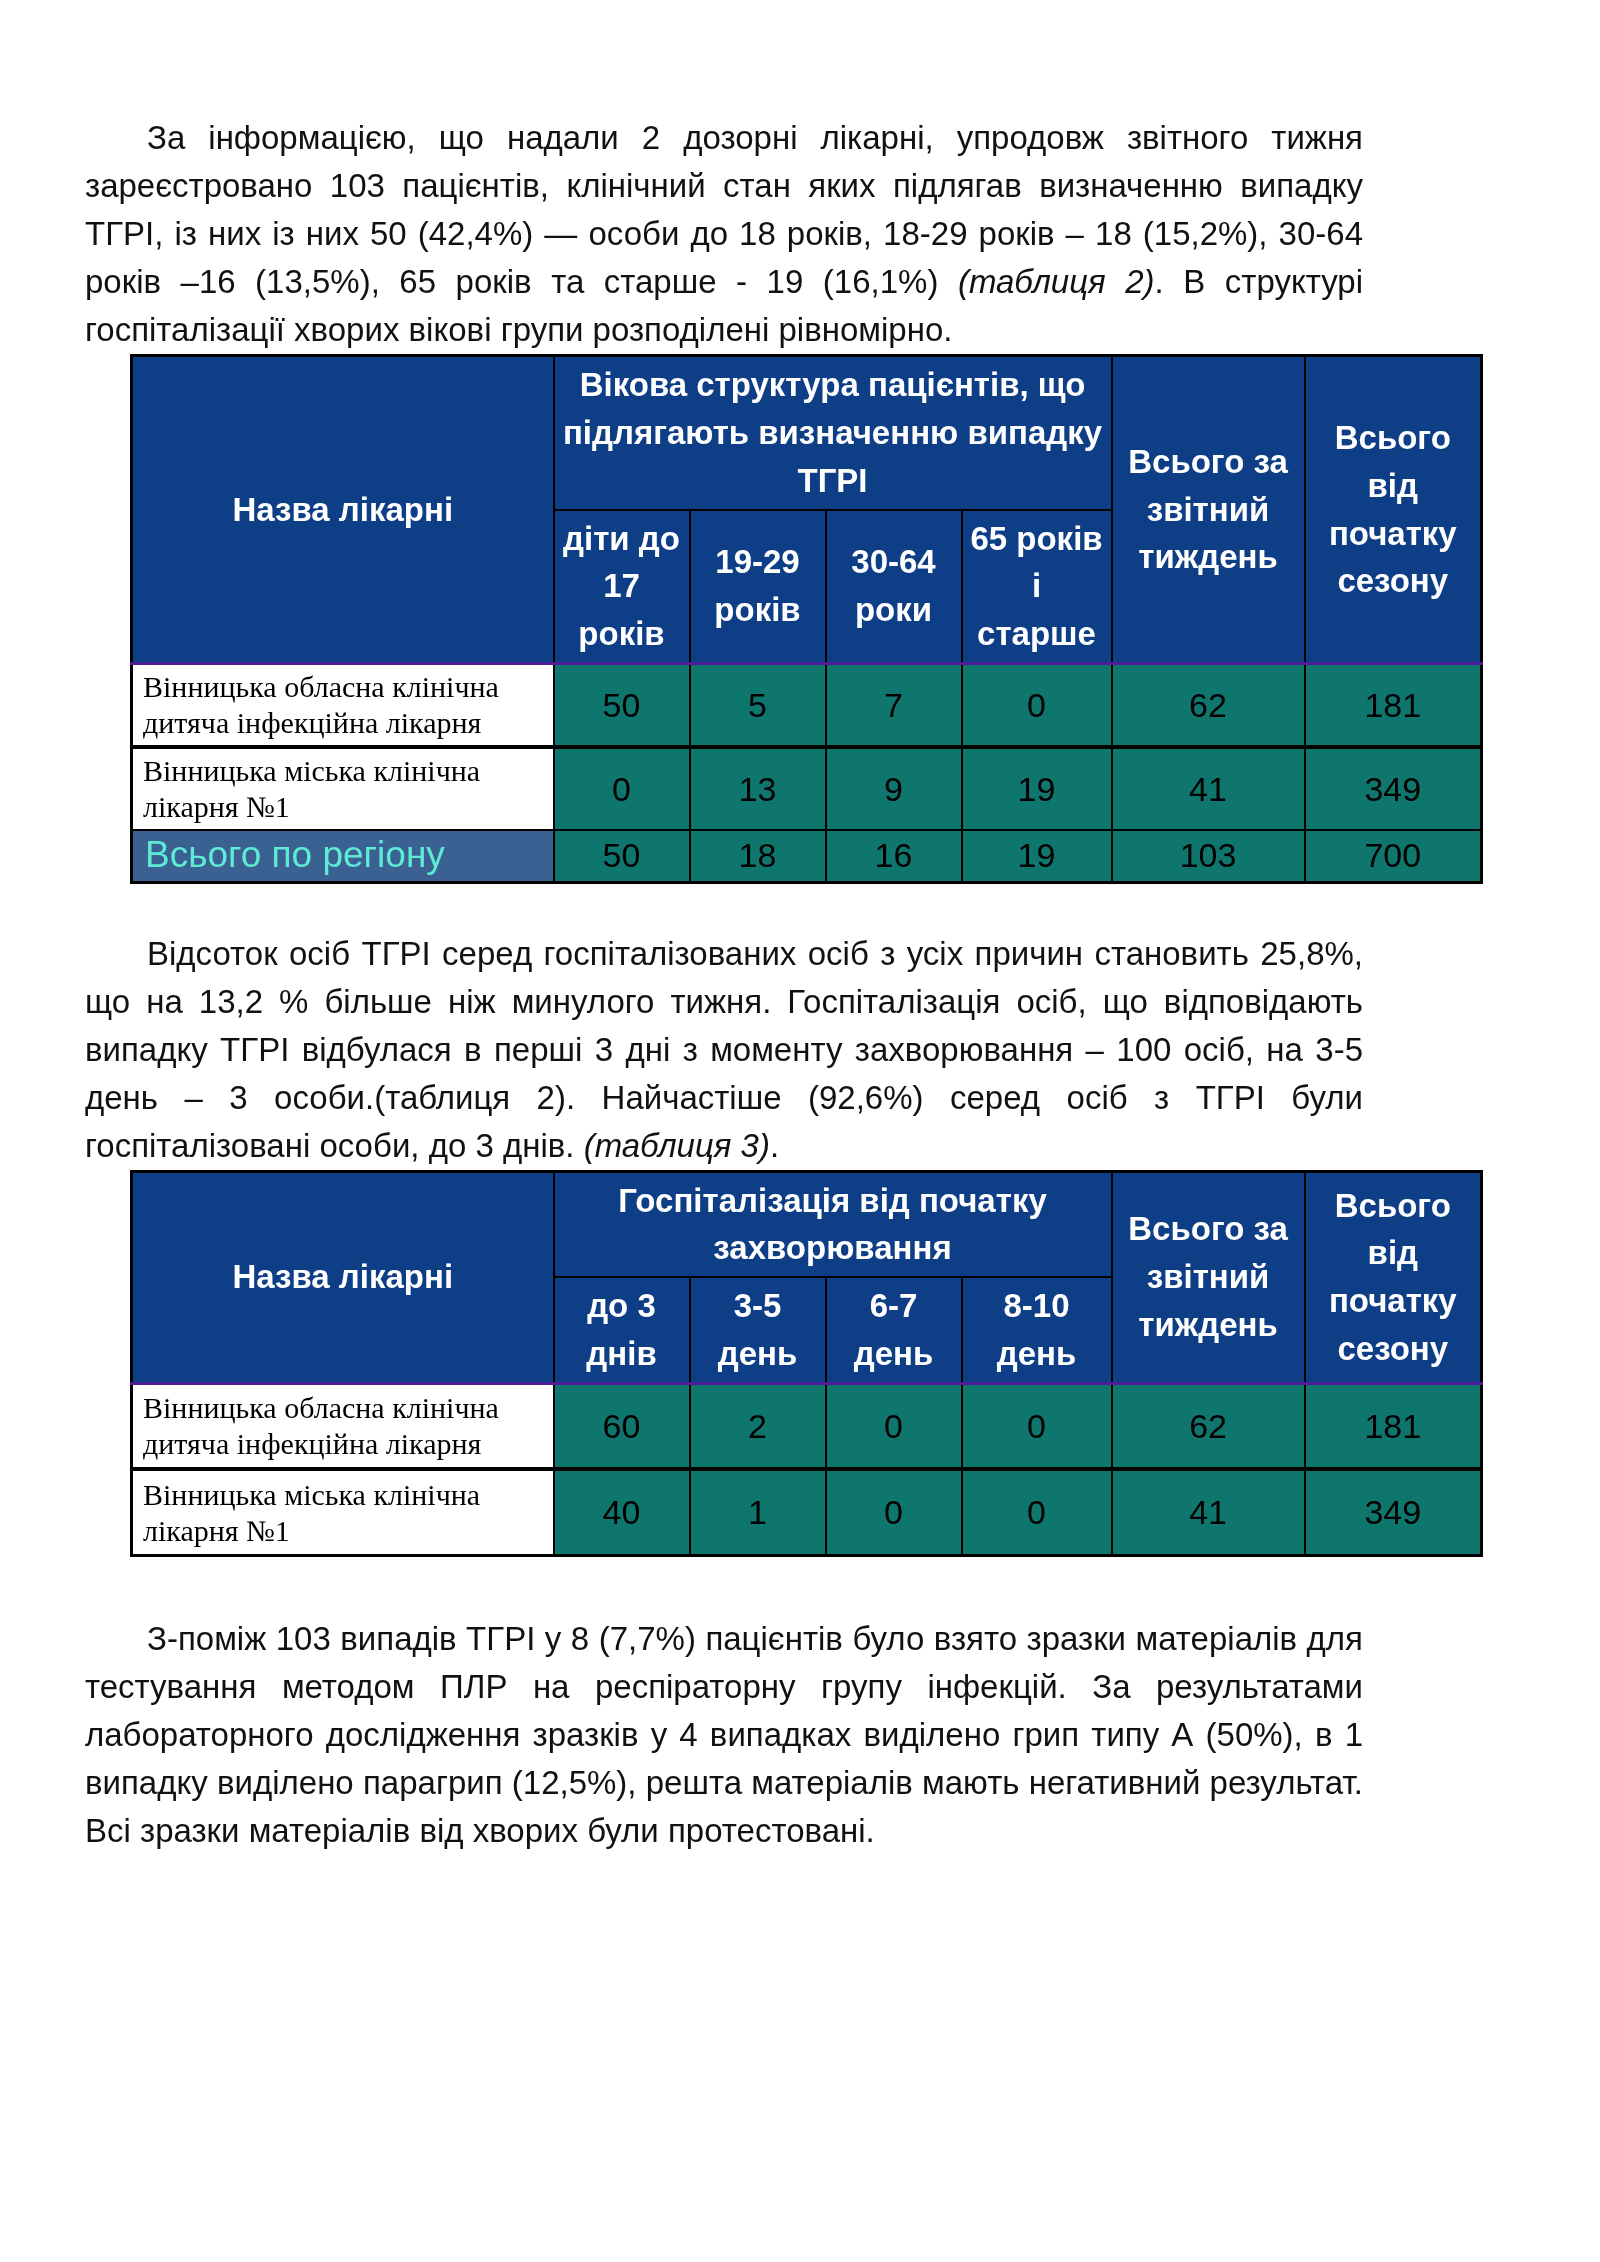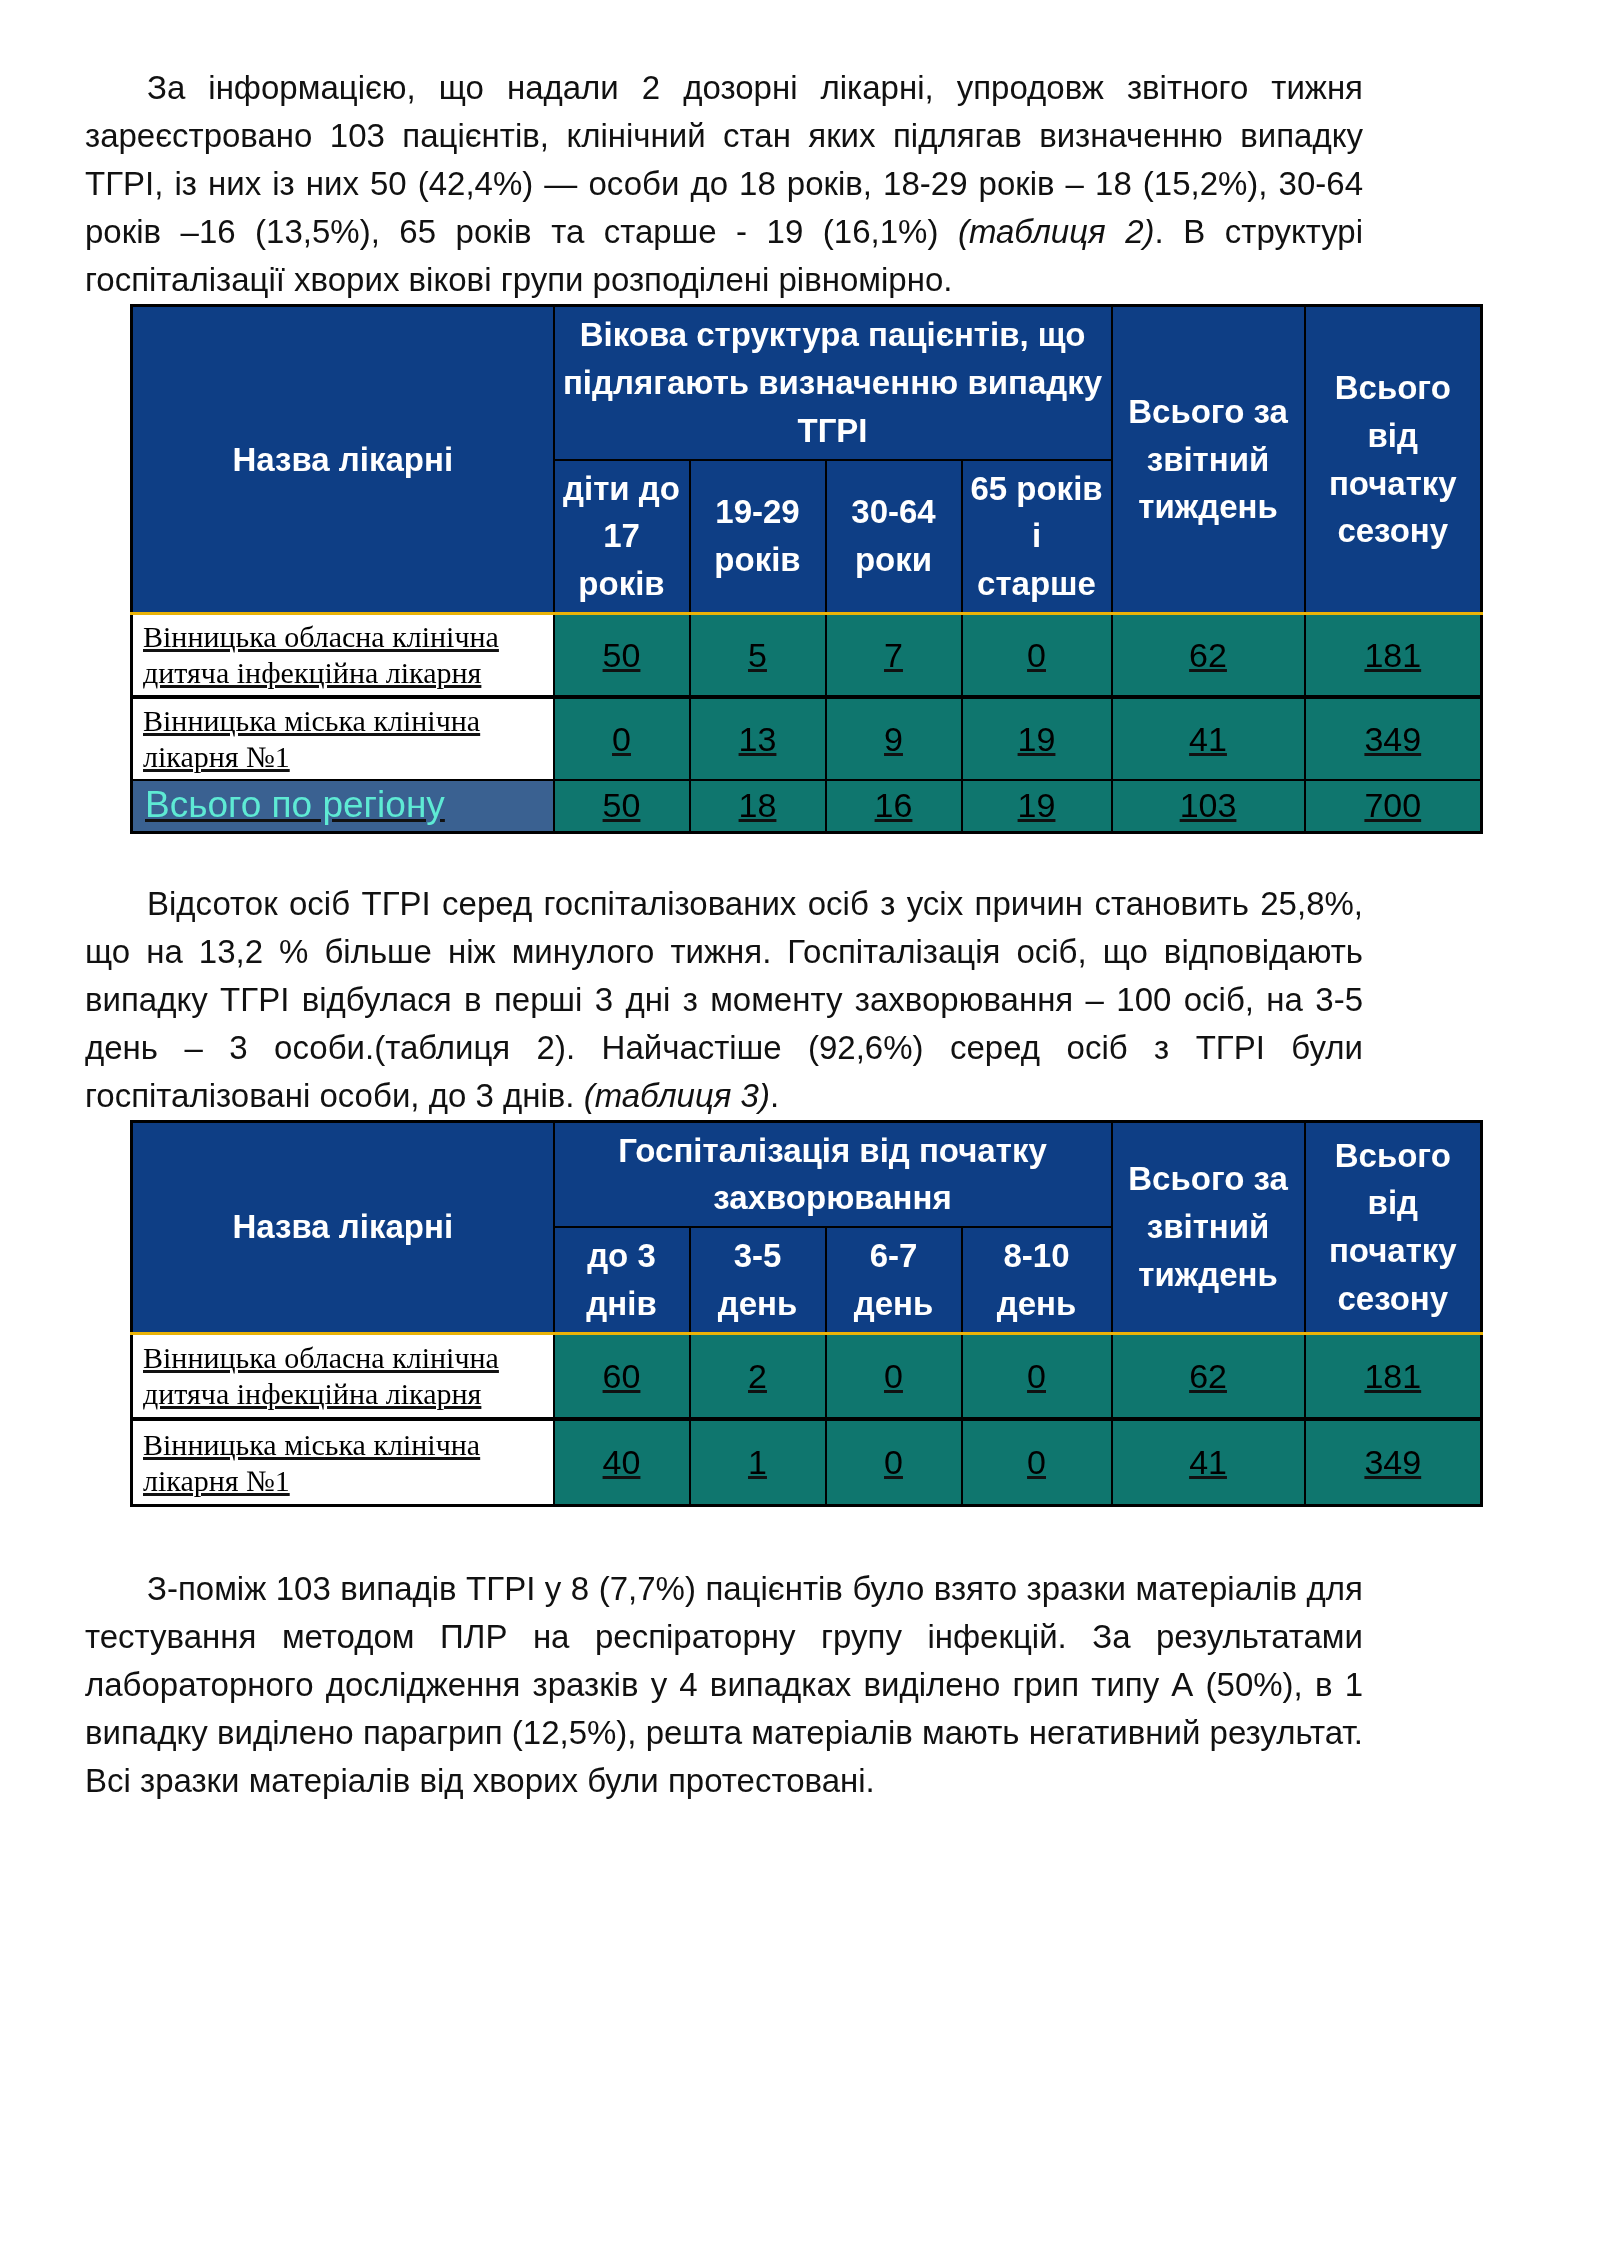--- a/index.html
+++ b/index.html
@@ -11,21 +11,21 @@
     width: 1600px;
     height: 2262px;
     overflow: hidden;
     font-family: "Liberation Sans", "DejaVu Sans", sans-serif;
     color: #111111;
   }
   .page {
     box-sizing: border-box;
     width: 1448px;
     height: 2262px;
-    padding: 64px 85px 60px 85px;
+    padding: 114px 85px 60px 85px;
     background: #ffffff;
   }
   .body-text {
     margin: 0;
     font-size: 33px;
     line-height: 48px;
     text-align: justify;
     text-indent: 62px;
     color: #111111;
   }
@@ -58,22 +58,21 @@
     background: #0E3E85;
     color: #ffffff;
     font-weight: 700;
     font-size: 33px;
     line-height: 1.45;
     text-align: center;
     vertical-align: middle;
     padding: 4px 6px;
   }
   table.data-table tbody {
-    border-top: 3px solid #eab308;
-    text-decoration: underline;
+    border-top: 3px solid #4c1d95;
   }
   tr.thick-bottom td { border-bottom: 4px solid #000000; }
   td.hospital-name {
     font-family: "Liberation Serif", "DejaVu Serif", serif;
     font-size: 30px;
     line-height: 36px;
     text-align: left;
     vertical-align: middle;
     padding: 4px 8px 4px 10px;
     background: #ffffff;

